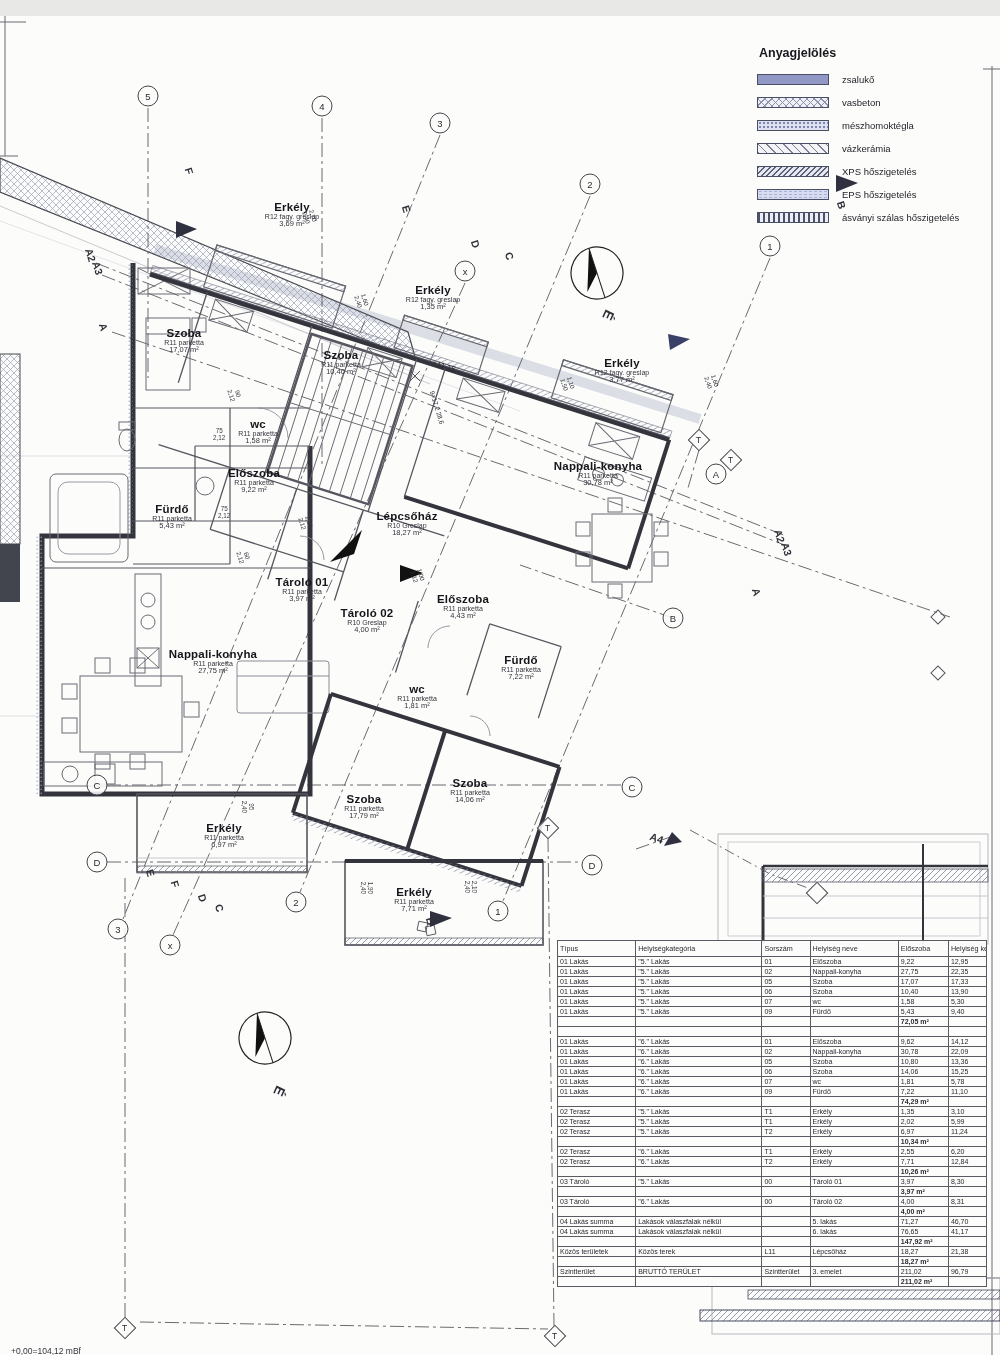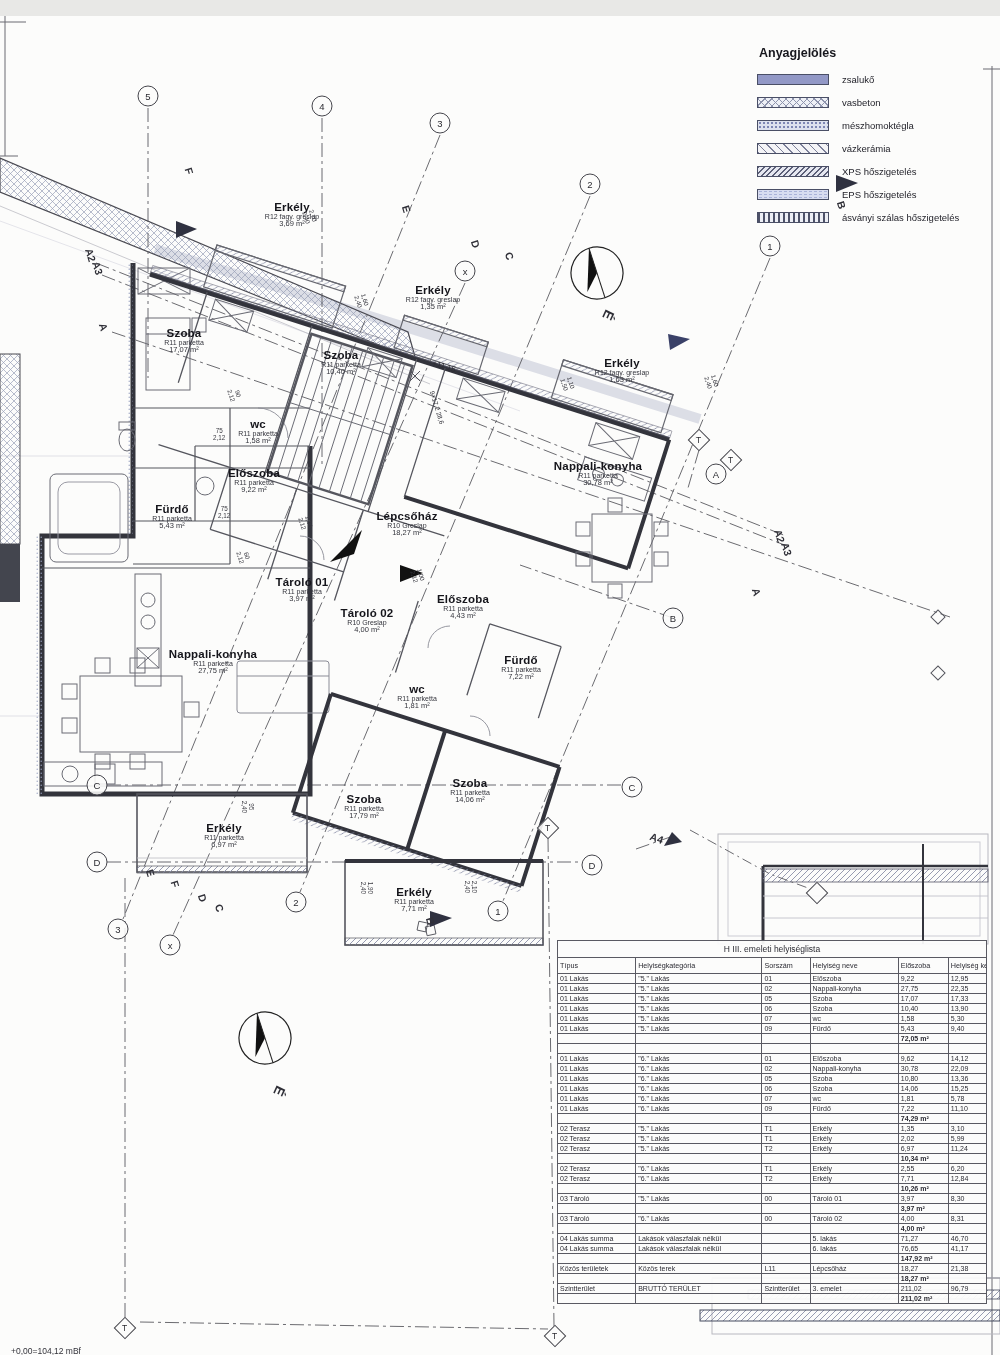--- a/index.html
+++ b/index.html
@@ -302,21 +302,21 @@
   <div class="a">3,69 m²</div>
     </div>
 <div class="room" style="left:433px;top:282px">
   <div class="n">Erkély</div>
   <div class="f">R12 fagy. greslap</div>
   <div class="a">1,35 m²</div>
     </div>
 <div class="room" style="left:622px;top:355px">
   <div class="n">Erkély</div>
   <div class="f">R12 fagy. greslap</div>
-  <div class="a">1,63 m²</div>
+  <div class="a">3,77 m²</div>
     </div>
 <div class="room" style="left:184px;top:325px">
   <div class="n">Szoba</div>
   <div class="f">R11 parketta</div>
   <div class="a">17,07 m²</div>
     </div>
 <div class="room" style="left:341px;top:347px">
   <div class="n">Szoba</div>
   <div class="f">R11 parketta</div>
   <div class="a">10,40 m²</div>
@@ -475,23 +475,20 @@
   <colgroup>
         <col style="width:78px">
         <col style="width:126px">
         <col style="width:48px">
             <col style="width:88px">
         <col style="width:50px">
         <col style="width:38px">
       </colgroup>
   <thead>
     <tr>
-          <td class="tt" colspan="6">H III. emeleti helyiséglista</td>
-        </tr>
-    <tr>
       <th>Típus</th>
       <th>Helyiségkategória</th>
       <th>Sorszám</th>
       <th>Helyiség neve</th>
       <th>Előszoba</th>
       <th>Helyiség kerül.</th>
     </tr>
   </thead>
   <tbody>
         <tr>

